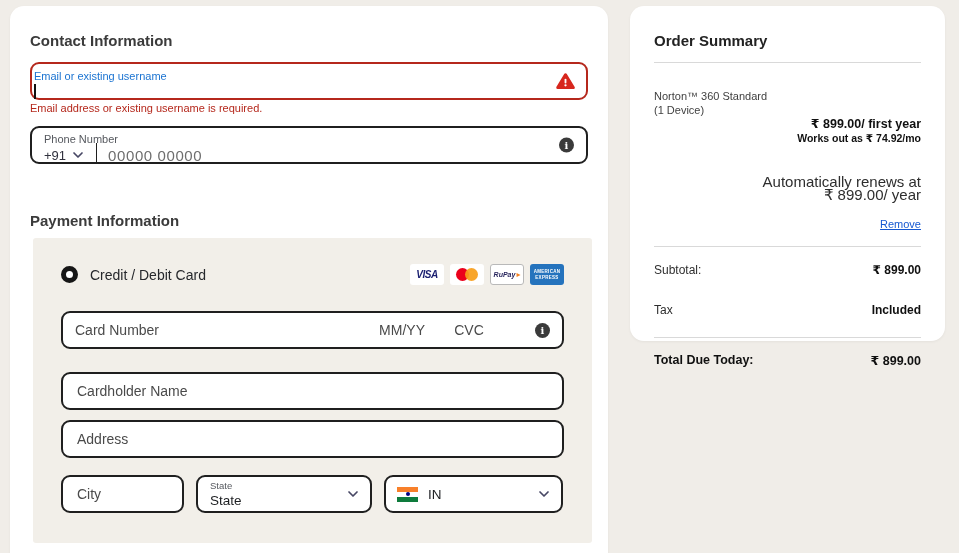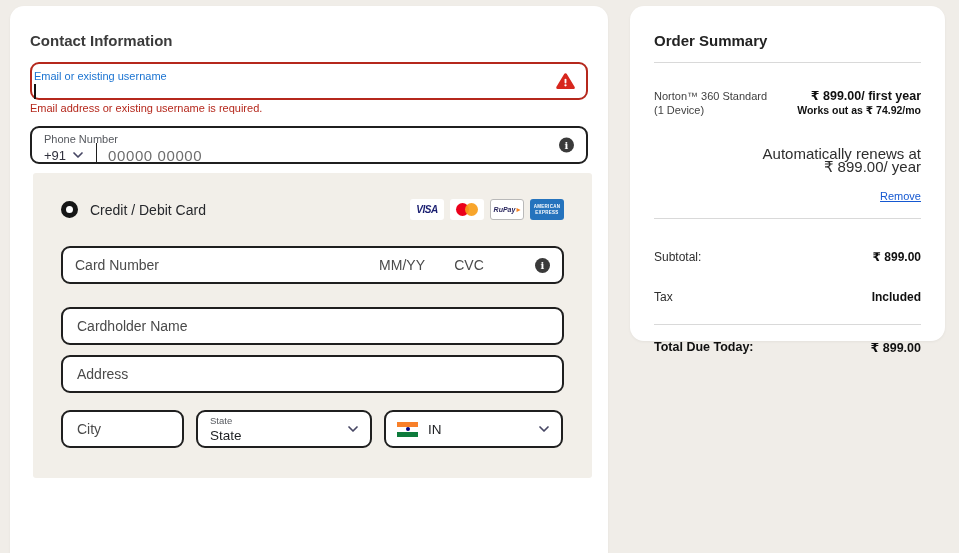--- a/index.html
+++ b/index.html
@@ -105,31 +105,31 @@
   .flag { width: 21px; height: 15px; display: flex; flex-direction: column; flex: 0 0 21px; }
   .flag-top { height: 5px; background: #f8802a; }
   .flag-mid { height: 5px; background: #fff; display: flex; align-items: center; justify-content: center; }
   .flag-dot { width: 4px; height: 4px; border-radius: 50%; background: #000080; }
   .flag-bot { height: 5px; background: #0e7b3c; }
   .country-code { font-size: 13.5px; color: #1c1e21; margin-left: 10px; }
 
   
   #os-heading { margin-top: 26px; color: #222; }
   .rule { border: none; border-top: 1px solid #d9d9d9; margin-top: 13px; }
-  .product { margin-top: 26px; display: flex; justify-content: space-between; }
+  .product { margin-top: 26px; display: flex; justify-content: space-between; flex-direction: column; }
   .p-left { font-size: 11px; color: #3f3f3f; line-height: 14px; }
   .p-right { text-align: right; }
   .p-price { font-size: 12.5px; font-weight: bold; color: #101010; line-height: 14px; }
   .p-note { font-size: 10.5px; font-weight: bold; color: #101010; line-height: 14px; }
   .renewal { margin-top: 30px; text-align: right; font-size: 15px; color: #2e2e2e; line-height: 13px; }
   .remove-row { margin-top: 13px; text-align: right; }
   .remove-link { color: #1558d1; font-size: 11px; text-decoration: underline; cursor: pointer; }
   .rule2 { margin-top: 14px; }
   .sumrow { display: flex; justify-content: space-between; font-size: 12px; color: #2e2e2e; }
-  .sub { margin-top: 31px; gap: 20px; }
+  .sub { margin-top: 16px; gap: 20px; }
   .tax { margin-top: 26px; align-items: center; }
   .val { font-weight: bold; color: #101010; }
   .rule3 { margin-top: 20px; }
   .total { margin-top: 15px; font-weight: bold; color: #101010; font-size: 12.5px; }
 </style>
 </head>
 <body>
 
 <div class="card" id="left-card">
 
@@ -158,20 +158,21 @@
               <polyline points="2,2 6,6 10,2" fill="none" stroke="#474764" stroke-width="1.7" stroke-linecap="round" stroke-linejoin="round"></polyline>
             </svg>
         </span>
       </span>
       <span class="divider-v"></span>
       <span class="phone-ph">00000 00000</span>
     </div>
     <span class="info-icon">i</span>
   </div>
 
+  <h2 class="section" id="payment-heading">Payment Information</h2>
 
   <div class="pay-box">
 
     <div class="radio-row">
       <span class="radio"></span>
       <span class="radio-label">Credit / Debit Card</span>
       <span class="brands">
         <span class="brand visa">
           <span>VISA</span>
         </span>

